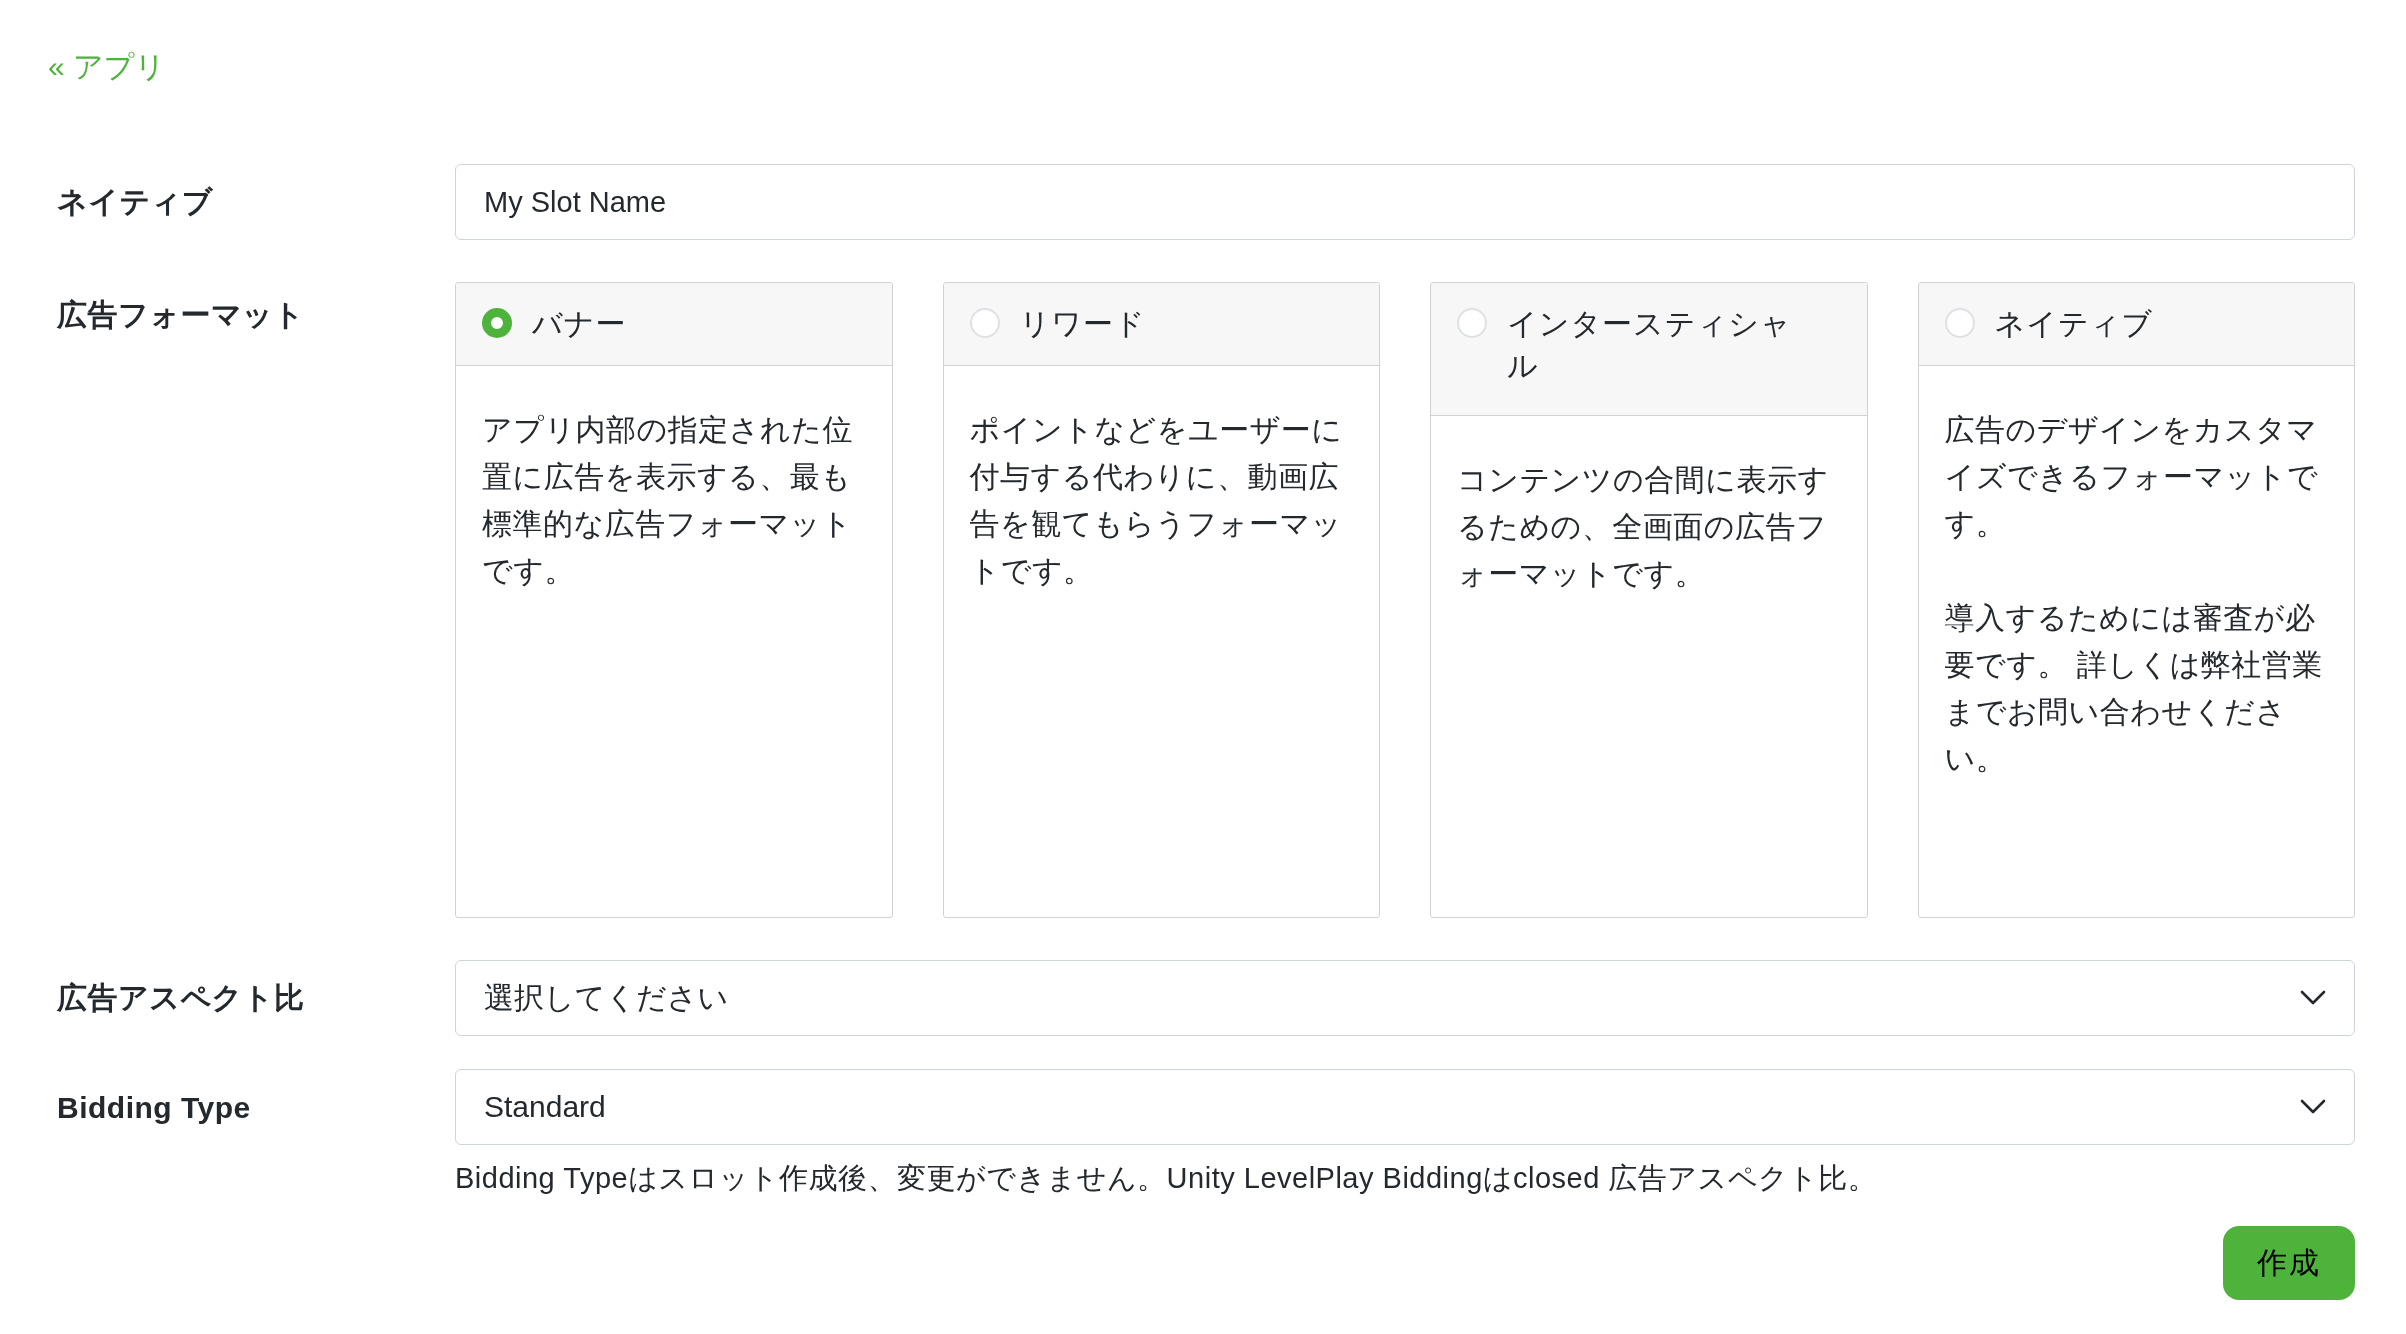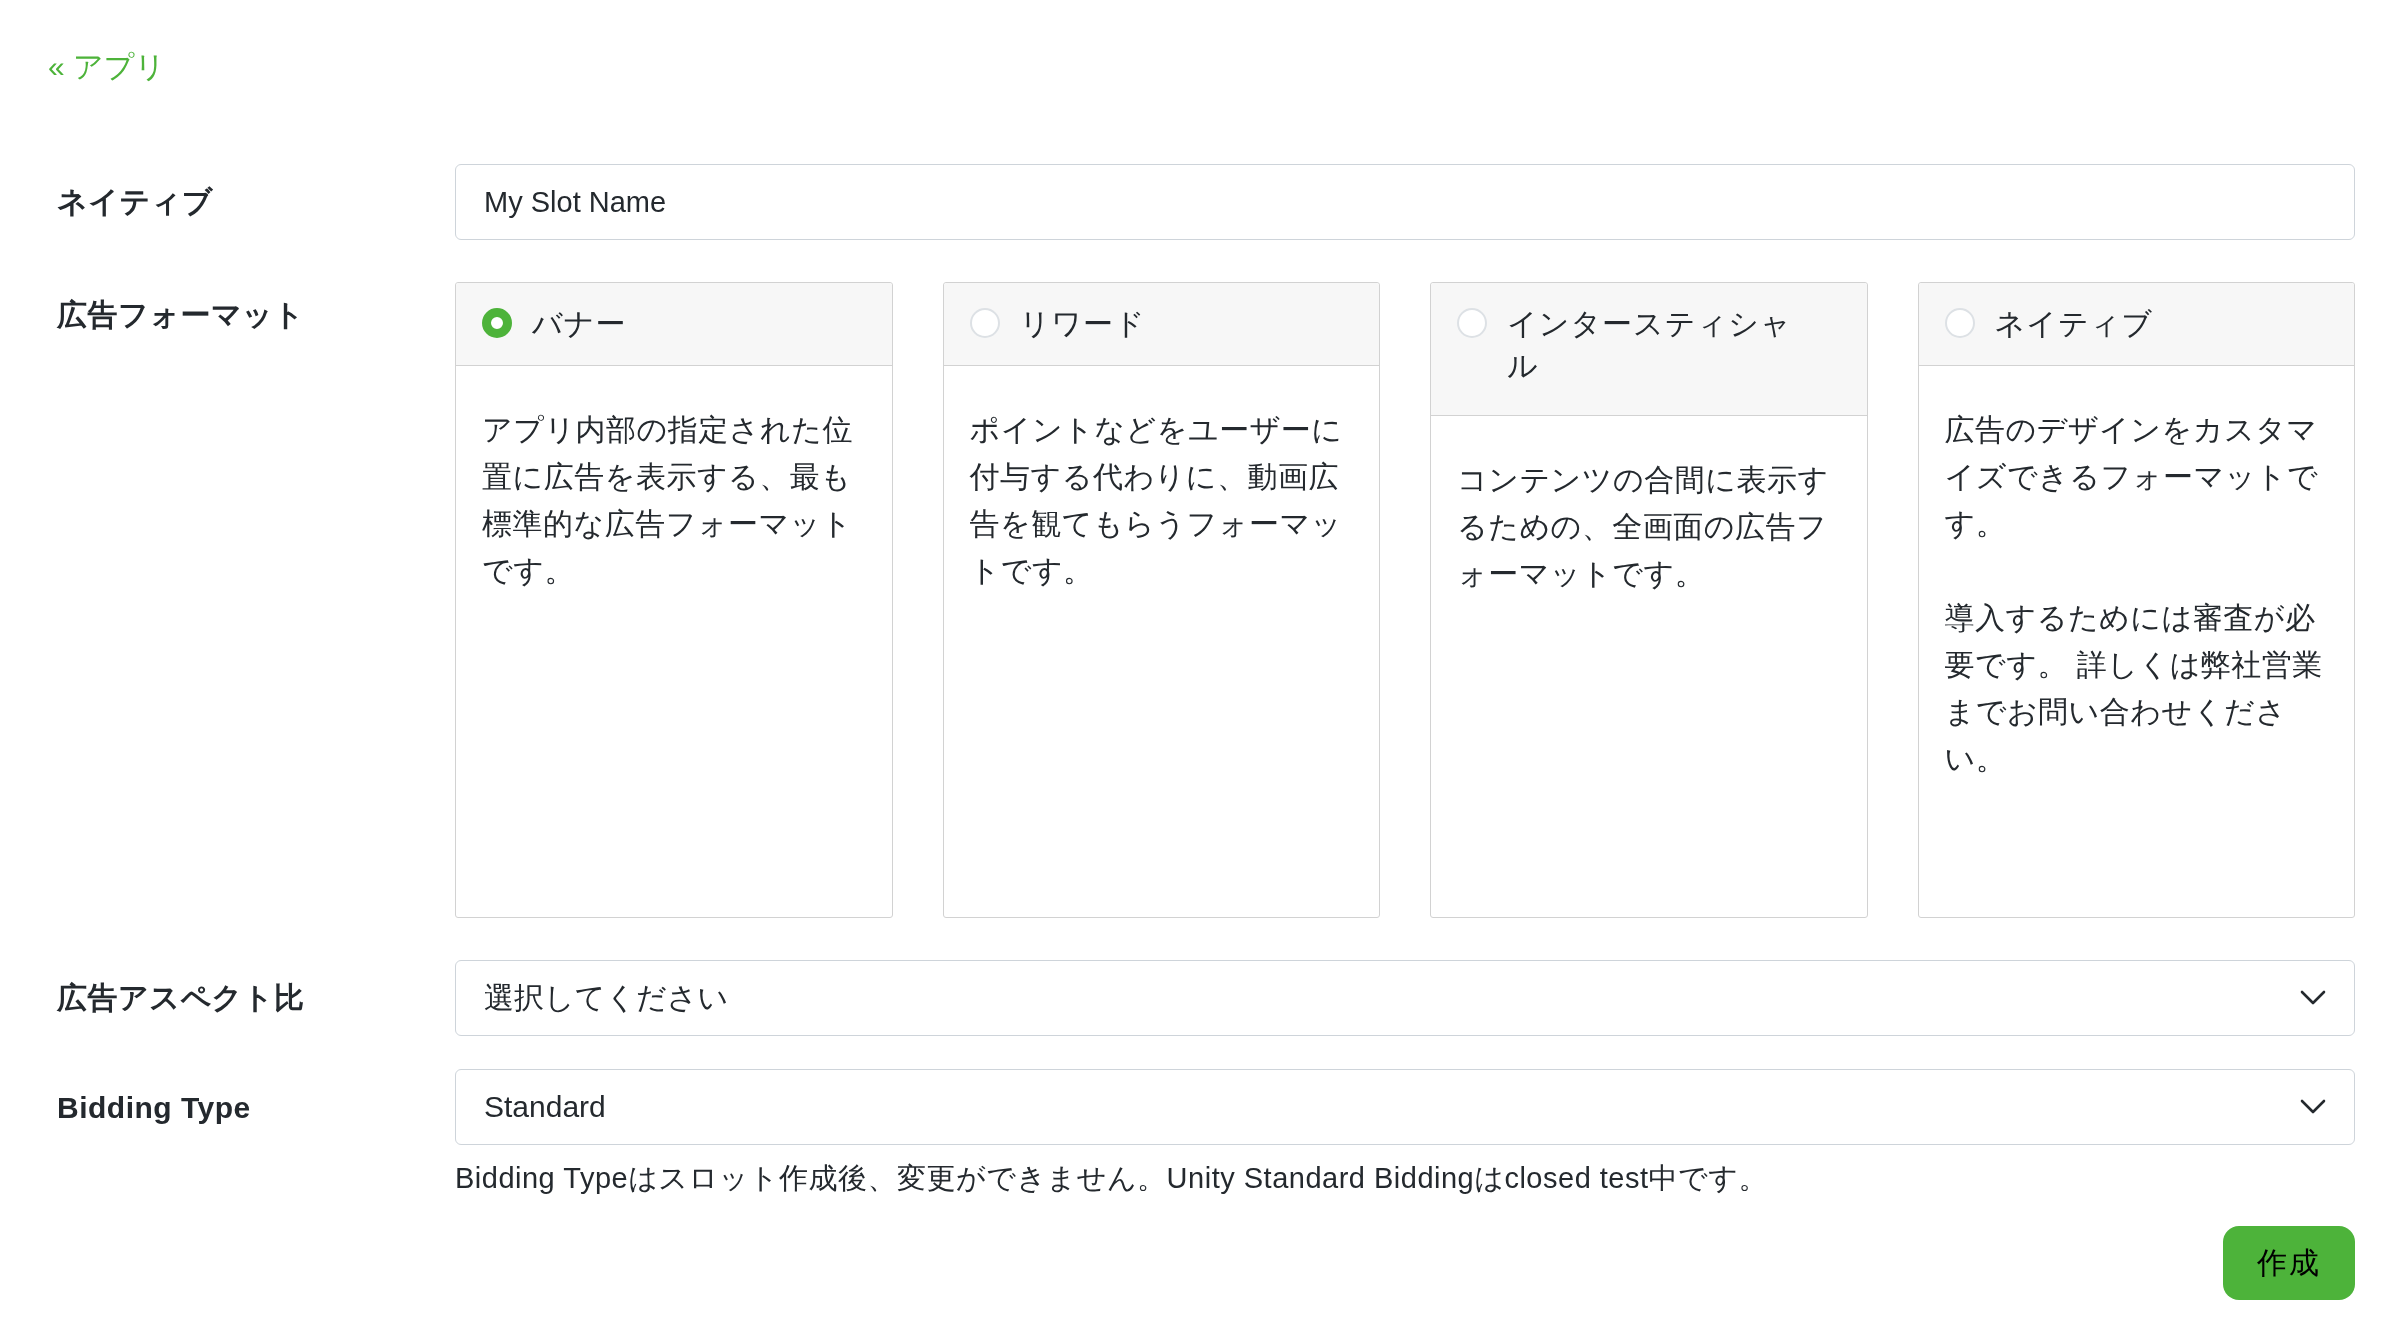--- a/index.html
+++ b/index.html
@@ -255,21 +255,21 @@
     <div class="label-col">
       <span class="field-label">Bidding Type</span>
     </div>
     <div class="field-col">
       <div class="select">
         <span class="select-value">Standard</span>
         <svg class="chevron" viewBox="0 0 26 16" aria-hidden="true">
           <polyline points="2,2 13,13 24,2" fill="none" stroke="#24292e" stroke-width="2.6" stroke-linecap="round" stroke-linejoin="round"></polyline>
         </svg>
       </div>
-      <div class="field-note">Bidding Typeはスロット作成後、変更ができません。Unity Standard Biddingはclosed test中です。</div>
+      <div class="field-note">Bidding Typeはスロット作成後、変更ができません。Unity LevelPlay Biddingはclosed 広告アスペクト比。</div>
     </div>
   </div>
 
   
   <div class="footer-row">
     <button class="create-btn">作成</button>
   </div>
 
 </div>
 

